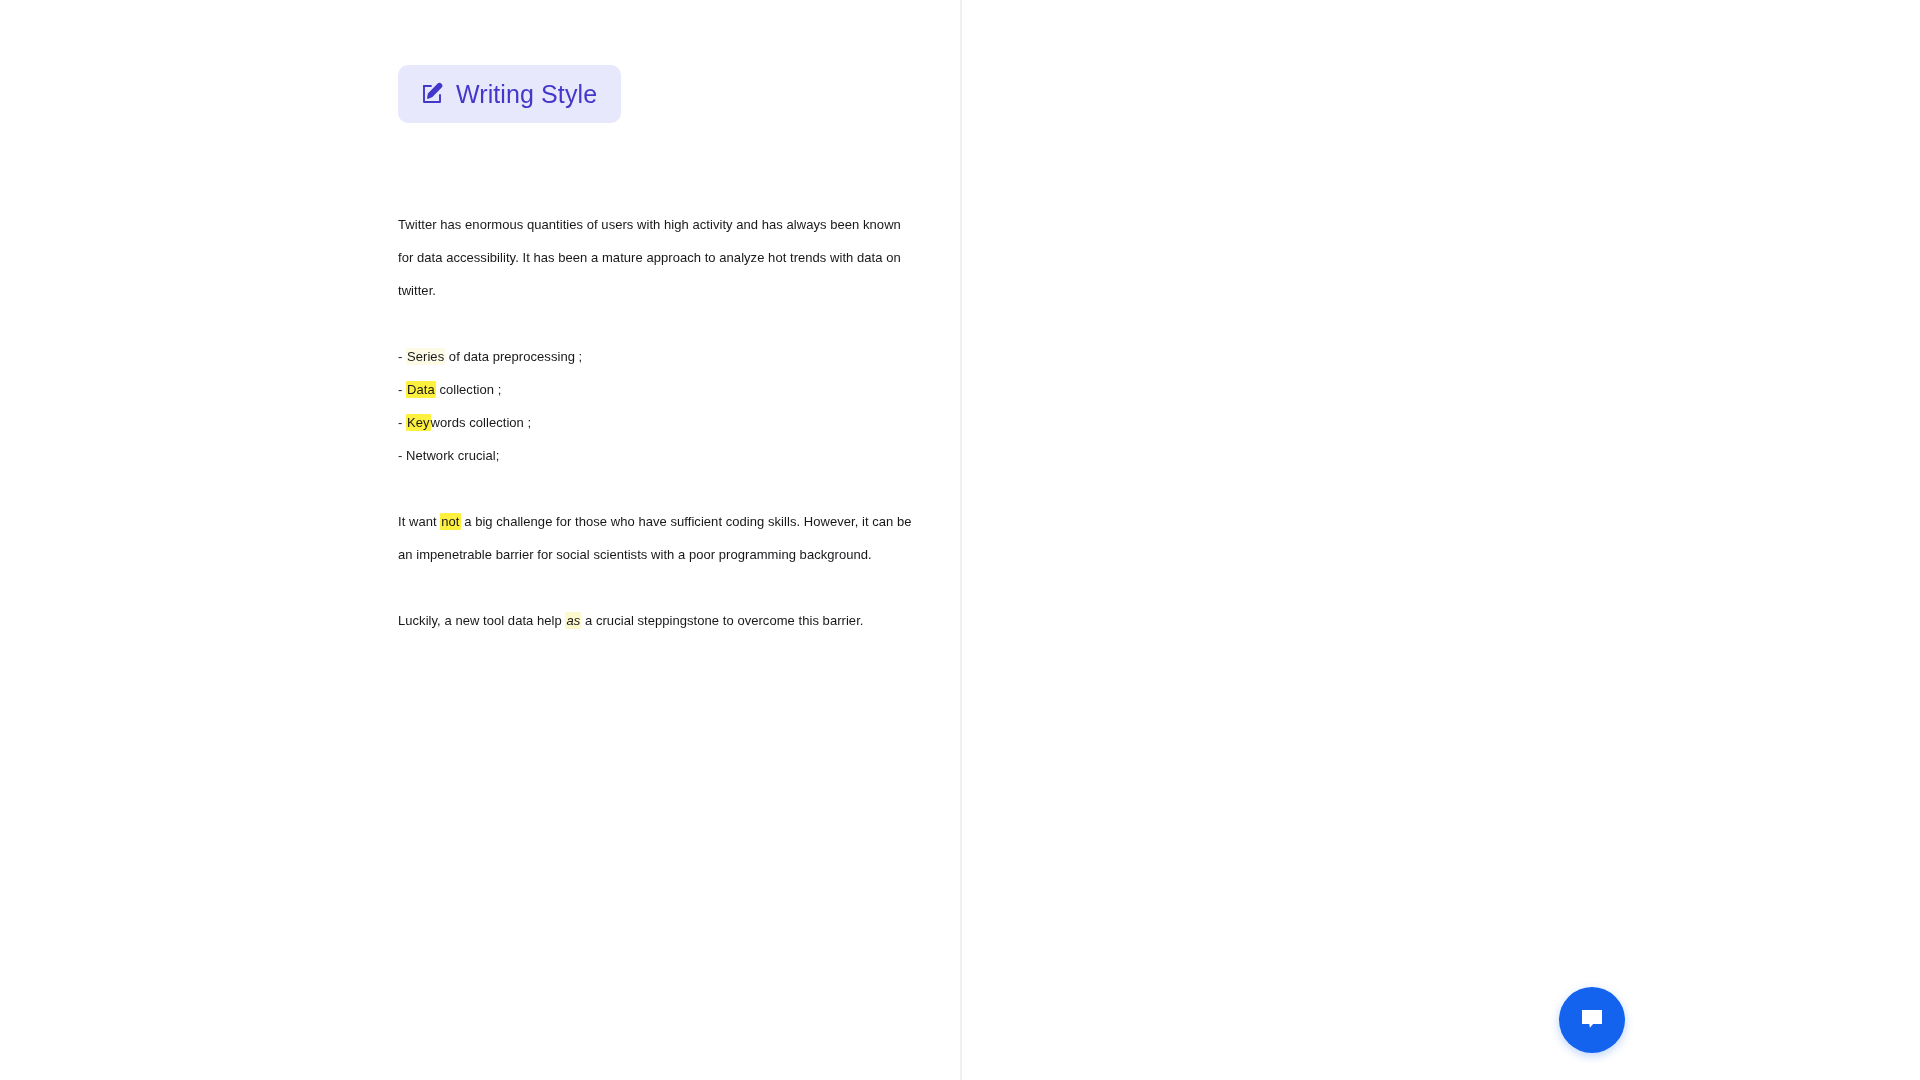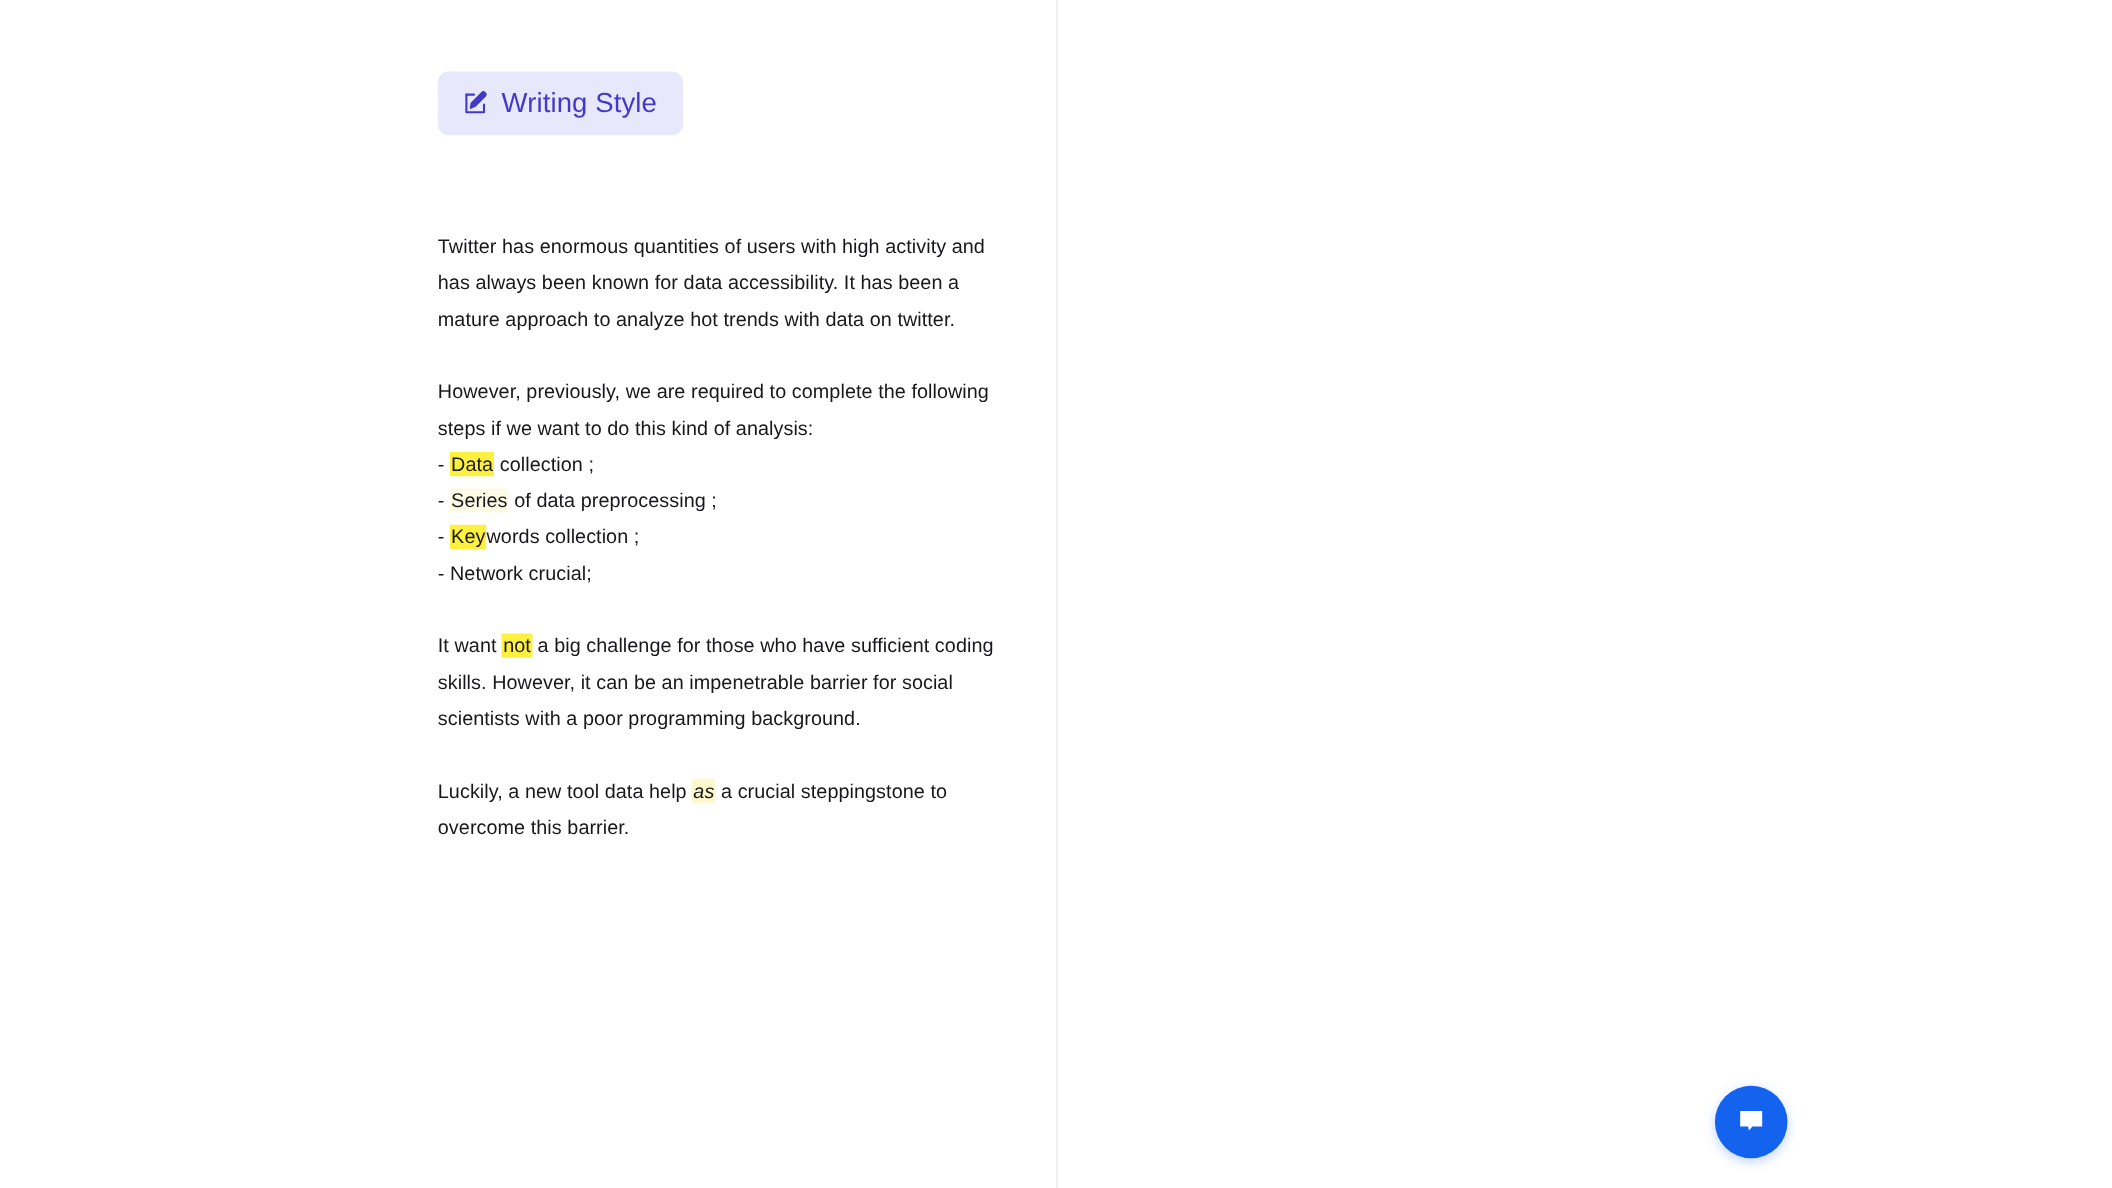--- a/index.html
+++ b/index.html
@@ -66,21 +66,21 @@
   .icon-svg { display: block; }
 
   .doc {
     position: absolute;
     left: 398px;
     top: 208px;
     width: 520px;
   }
   .doc p,
   .doc .li {
-    font-size: 18px;
+    font-size: 13px;
     line-height: 33px;
     color: #18181b;
     letter-spacing: .05px;
   }
   .doc .para { margin-bottom: 33px; }
   .doc .list { margin-bottom: 33px; }
   .doc .li { white-space: nowrap; }
 
   mark.hl-strong {
     background: #fdf03f;
@@ -136,25 +136,24 @@
         </svg>
       </span>
       <span class="label">Writing Style</span>
     </button>
 
     <div class="doc">
 
       <p class="para">Twitter has enormous quantities of users with high activity and has always been known for data accessibility. It has been a mature approach to analyze hot trends with data on twitter.</p>
 
 
-      <p>However, previously, we are required to complete the following steps if we want to do this kind of analysis:</p>
 
       <div class="list">
+          <div class="li"><span>- </span><mark class="hl-faint">Series</mark><span> of data preprocessing ;</span></div>
           <div class="li"><span>- </span><mark class="hl-strong">Data</mark><span> collection ;</span></div>
-          <div class="li"><span>- </span><mark class="hl-faint">Series</mark><span> of data preprocessing ;</span></div>
           <div class="li"><span>- </span><mark class="hl-strong">Key</mark><span>words collection ;</span></div>
           <div class="li"><span>- </span><span>Network crucial;</span></div>
         </div>
 
       <p class="para">
         <span>It want </span><mark class="hl-strong">not</mark><span> a big challenge for those who have sufficient coding skills. However, it can be an impenetrable barrier for social scientists with a poor programming background.</span>
       </p>
 
       <p class="para">
         <span>Luckily, a new tool data help </span><mark class="hl-mid">as</mark><span> a crucial steppingstone to overcome this barrier.</span>

